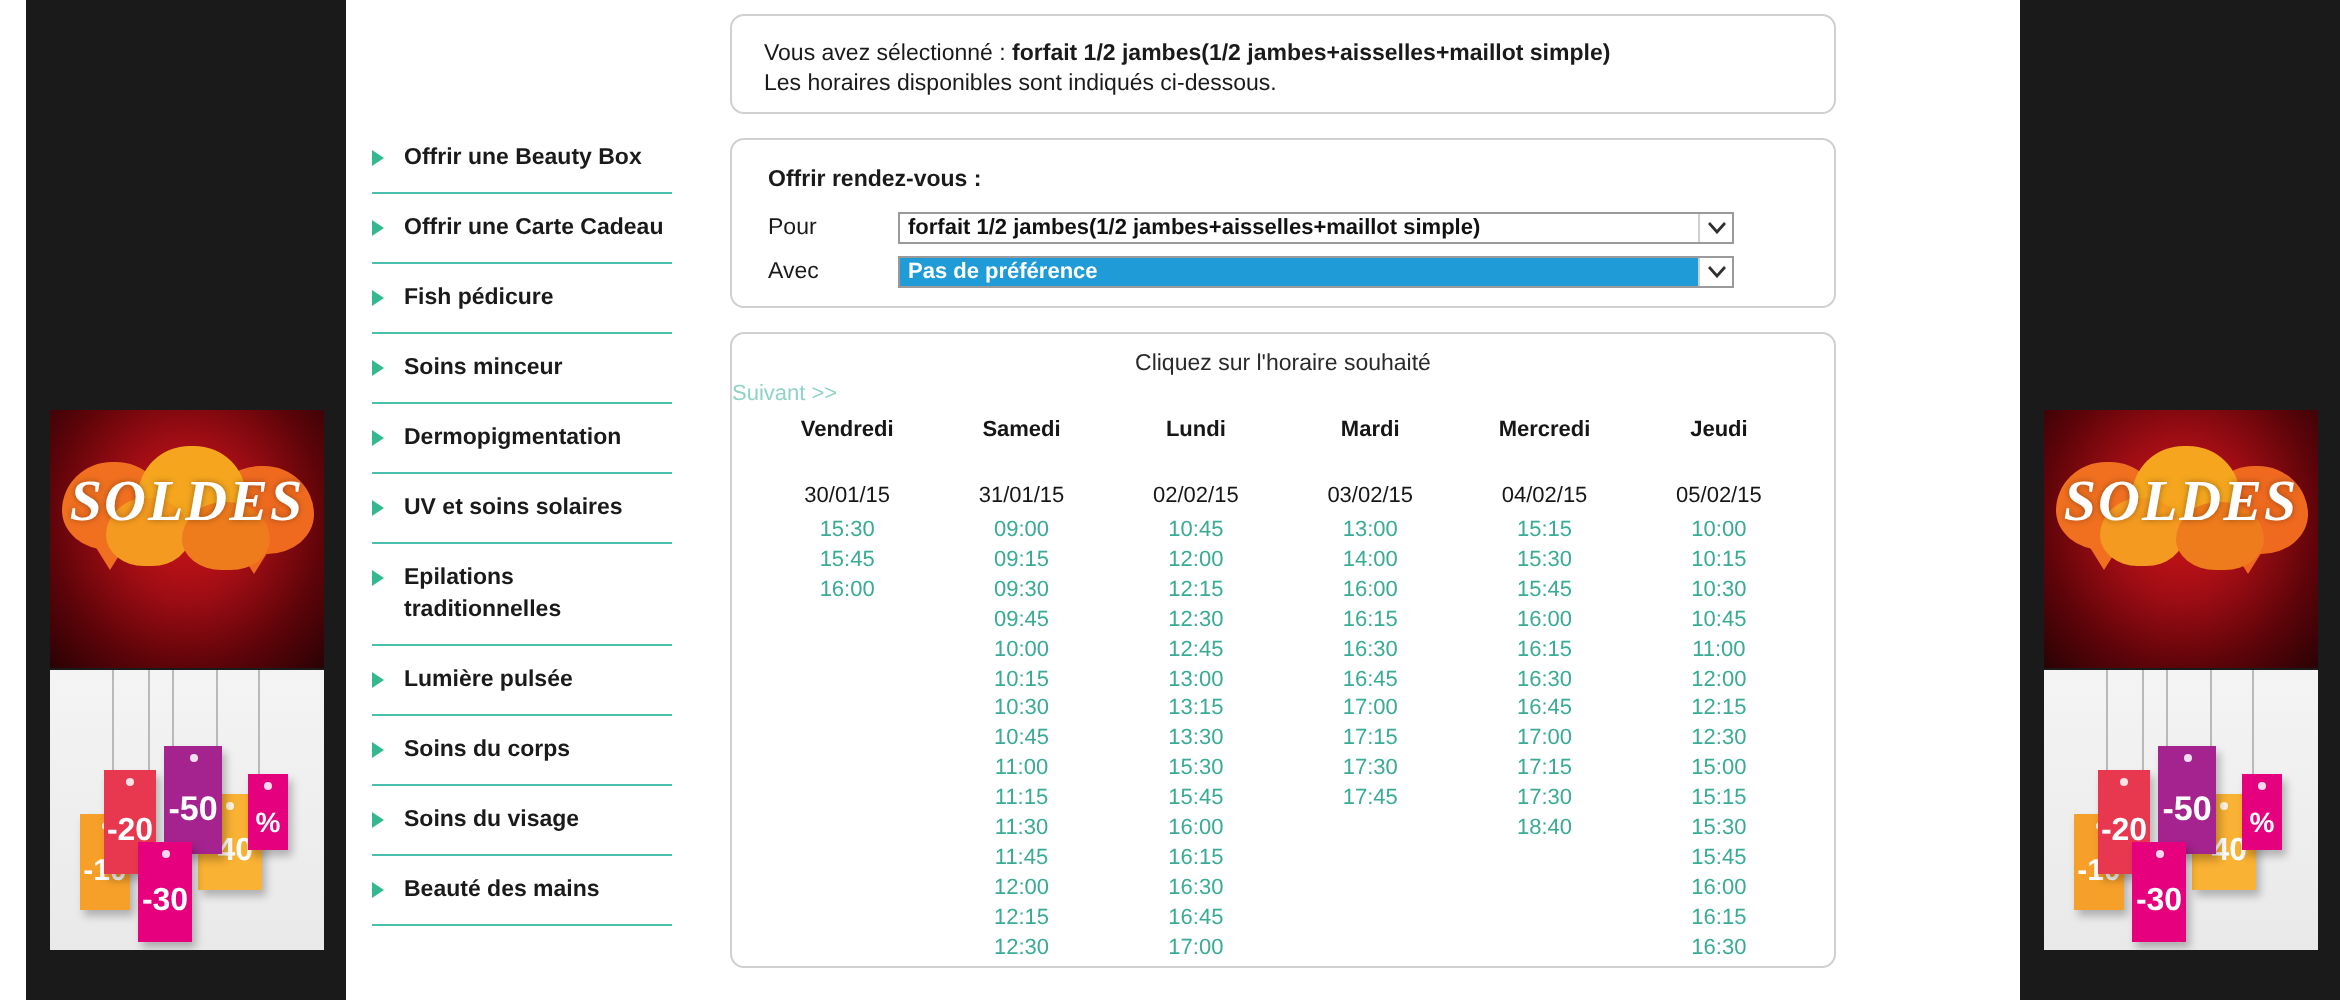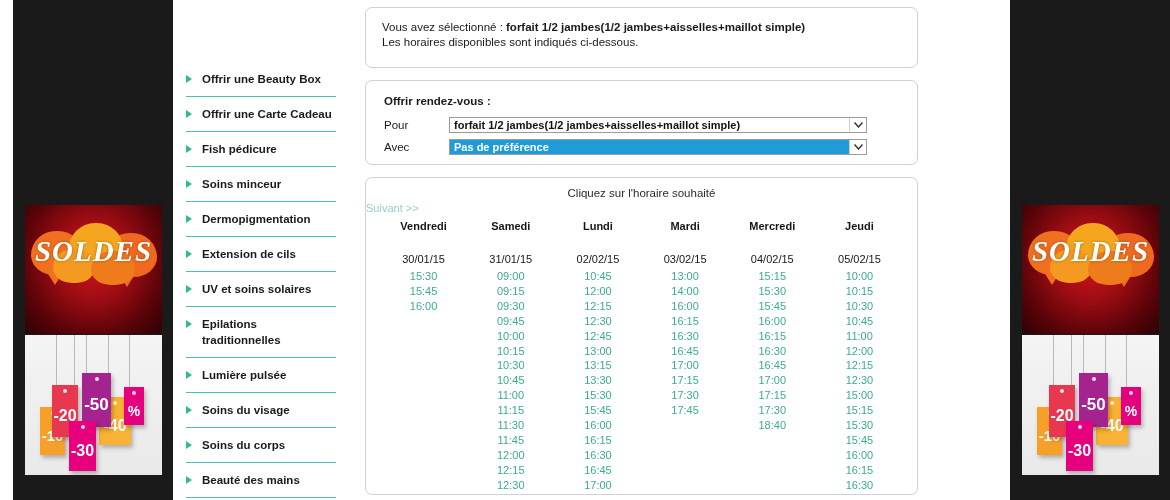--- a/index.html
+++ b/index.html
@@ -135,21 +135,21 @@
   }
   .panel {
     border: 1px solid #d0d0d0;
     border-radius: 7px;
     background: #ffffff;
     box-sizing: border-box;
   }
   #panel-selection {
     margin-top: 7px;
     padding: 12px 16px 14px 16px;
-    height: 61px;
+    height: 50px;
   }
   .sel-line {
     font-size: 11.5px;
     color: #1a1a1a;
     line-height: 15px;
   }
   .sel-line b { font-weight: bold; }
 
   #panel-form {
     margin-top: 12px;
@@ -342,26 +342,25 @@
   </div>
 
   <nav id="nav">
     <div style="height:62px;"></div>
     <div id="nav-list">
         <div class="nav-item"><span class="tri"></span><span>Offrir une Beauty Box</span></div>
         <div class="nav-item"><span class="tri"></span><span>Offrir une Carte Cadeau</span></div>
         <div class="nav-item"><span class="tri"></span><span>Fish pédicure</span></div>
         <div class="nav-item"><span class="tri"></span><span>Soins minceur</span></div>
         <div class="nav-item"><span class="tri"></span><span>Dermopigmentation</span></div>
-        <div class="nav-item"><span class="tri"></span><span>Extension de cils</span></div>
         <div class="nav-item"><span class="tri"></span><span>UV et soins solaires</span></div>
         <div class="nav-item"><span class="tri"></span><span>Epilations traditionnelles</span></div>
         <div class="nav-item"><span class="tri"></span><span>Lumière pulsée</span></div>
+        <div class="nav-item"><span class="tri"></span><span>Soins du corps</span></div>
         <div class="nav-item"><span class="tri"></span><span>Soins du visage</span></div>
-        <div class="nav-item"><span class="tri"></span><span>Soins du corps</span></div>
         <div class="nav-item"><span class="tri"></span><span>Beauté des mains</span></div>
       </div>
   </nav>
 
   <div id="main">
 
     <section class="panel" id="panel-selection">
       <div class="sel-line">
         <span>Vous avez sélectionné : </span><b>forfait 1/2 jambes(1/2 jambes+aisselles+maillot simple)</b>
       </div>

